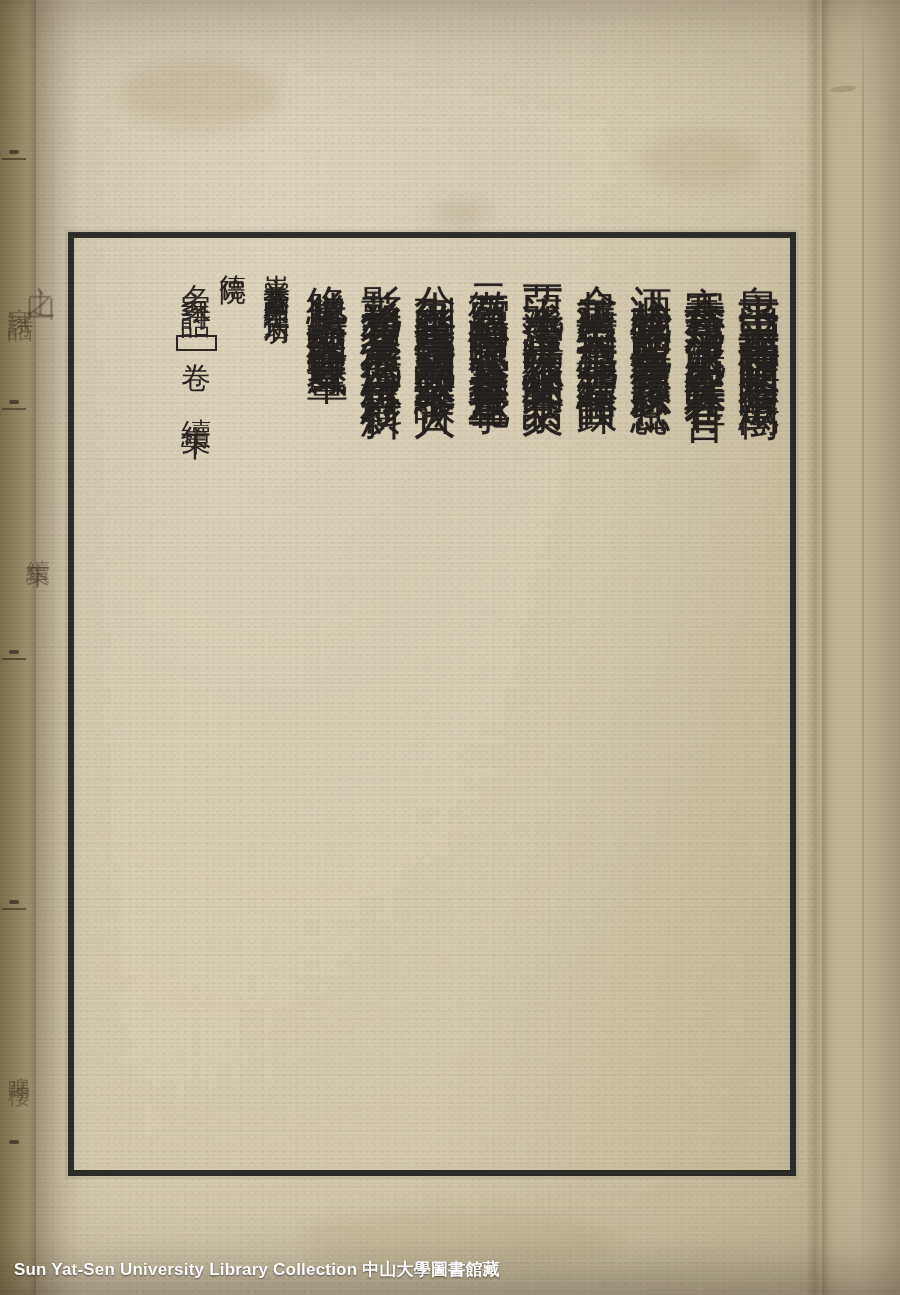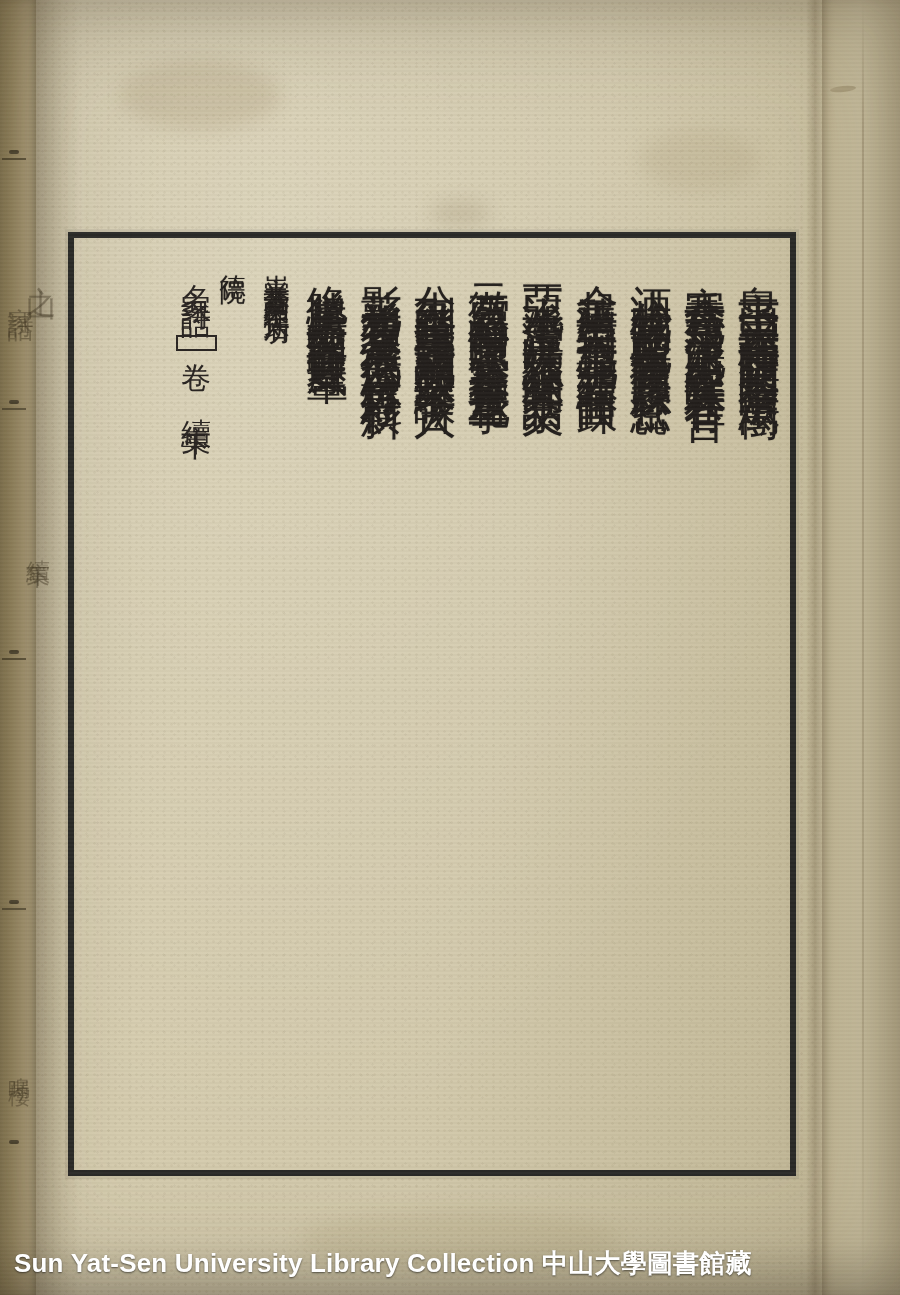--- a/index.html
+++ b/index.html
@@ -193,21 +193,21 @@
     border: 2px solid #2a2522;
     padding: 2px 1px;
   }
 
   
   .watermark {
     position: absolute;
     left: 14px;
     bottom: 14px;
     color: #ffffff;
-    font-size: 26px;
+    font-size: 17px;
     letter-spacing: .2px;
     font-weight: 700;
     text-shadow: 0 1px 2px rgba(0,0,0,.55);
     white-space: nowrap;
   }
   .watermark .cn {
     font-family: "DejaVu Sans", sans-serif;
     font-weight: 700;
   }
   .wm-band {

